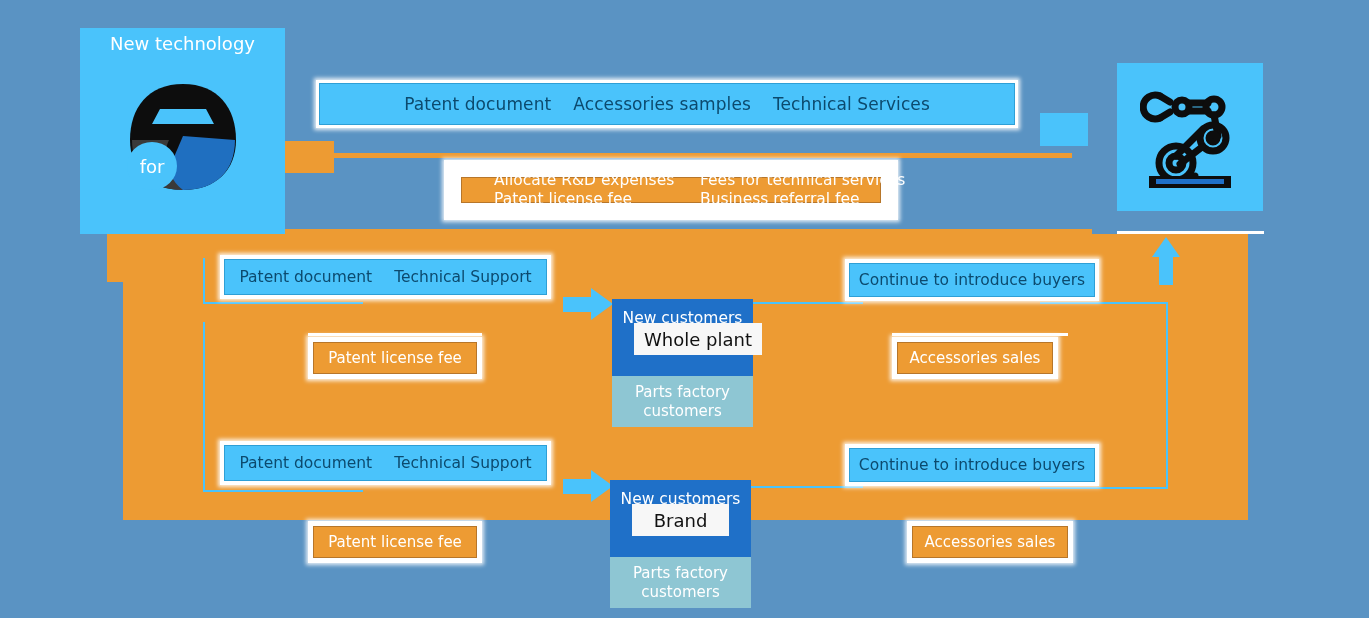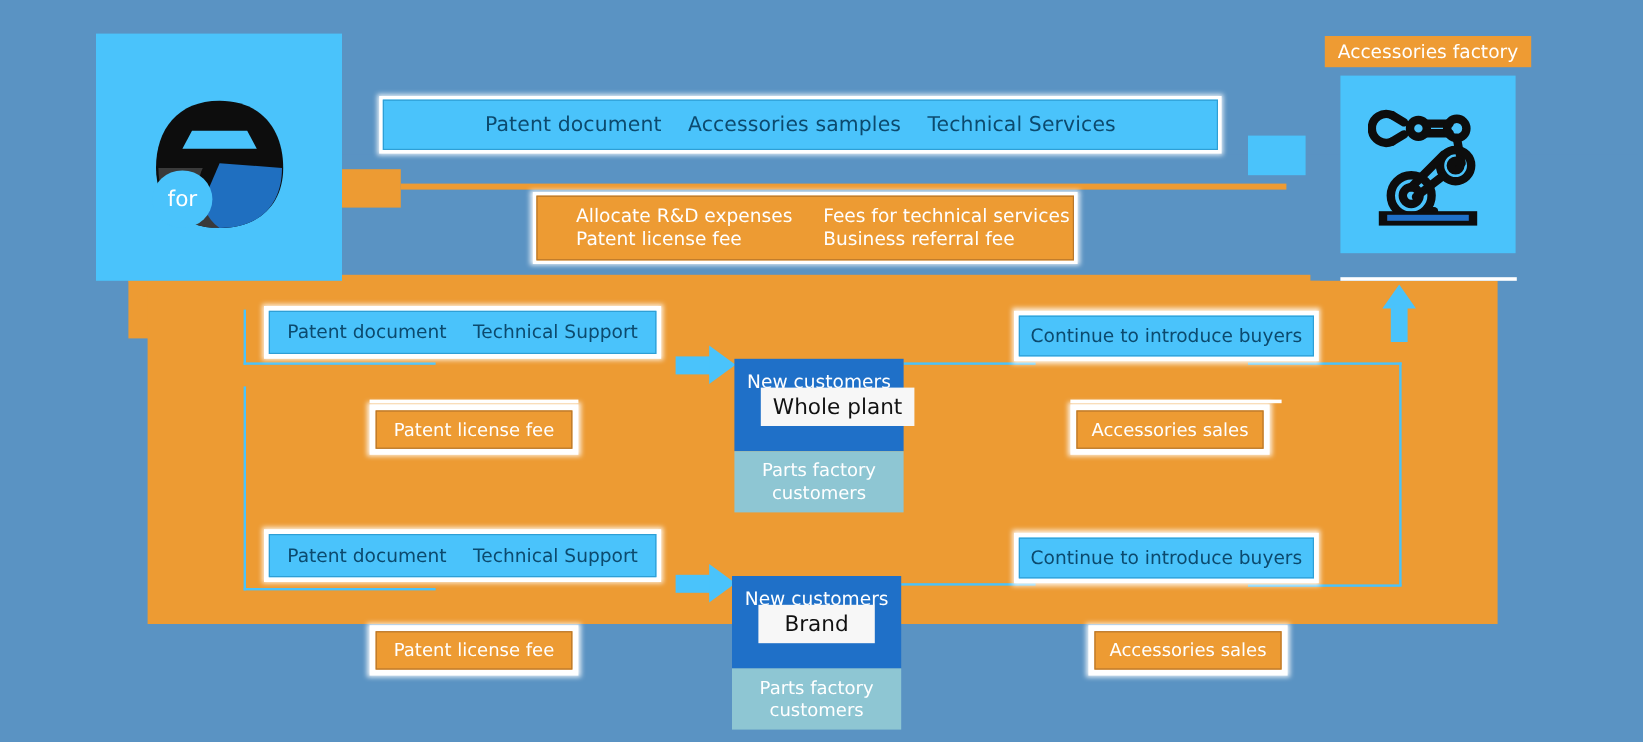--- a/index.html
+++ b/index.html
@@ -100,21 +100,21 @@
     width: 100%; height: 100%;
     box-sizing: border-box;
   }
 
   
   .box-top-banner { left: 316px; top: 80px; width: 702px; height: 48px; padding: 3px; box-sizing: border-box; }
   .box-top-banner .inner-blue { font-size: 17px; letter-spacing: .1px; gap: 22px; }
   .box-top-banner .inner-blue span { white-space: nowrap; }
 
   
-  .box-fee-banner { left: 444px; top: 160px; width: 454px; height: 60px; padding: 3px; box-sizing: border-box; }
+  .box-fee-banner { left: 444px; top: 160px; width: 454px; height: 60px; padding: 17px; box-sizing: border-box; }
   .box-fee-banner .inner-orange { font-size: 15.5px; flex-direction: column; align-items: flex-start; padding-left: 32px; }
   .fee-row { display: flex; gap: 10px; line-height: 1.25; }
   .fee-col-a { width: 196px; }
   .fee-col-b { width: 220px; }
 
   
   .box-pdts { width: 331px; height: 44px; padding: 4px; box-sizing: border-box; }
   .box-pdts .inner-blue { font-size: 15.5px; gap: 22px; }
   .box-pdts-1 { left: 220px; top: 255px; }
   .box-pdts-2 { left: 220px; top: 441px; }
@@ -218,32 +218,32 @@
 
   <div class="abs tech-underbar"></div>
 
   <div class="abs band-blue"></div>
 
   <div class="abs orange-tail"></div>
   <div class="abs orange-line"></div>
   <div class="abs blue-tab-right"></div>
 
   <div class="abs panel-tech"></div>
+  <div class="abs panel-tech-label">New technology</div>
   <div class="abs tech-icon-wrap">
     <svg width="122" height="118" viewBox="0 0 122 118">
       <path d="M61 6 C26 6 8 30 8 62 C8 92 28 112 61 112 C94 112 114 92 114 62 C114 30 96 6 61 6 Z" fill="#0d0d0d"></path>
       <path d="M30 46 L92 46 L84 31 L38 31 Z" fill="#4ac3fb"></path>
       <path d="M61 58 L113 62 C113 92 95 112 61 112 C53 112 46 110 40 107 Z" fill="#1f6fc0"></path>
       <path d="M10 62 C10 92 28 112 61 112 C50 104 44 90 44 74 C44 70 45 66 47 62 Z" fill="#3a3a3a"></path>
     </svg>
   </div>
   <div class="abs tech-for-badge">for</div>
 
   <div class="abs wline wline-3"></div>
-  <div class="abs factory-label">Accessories factory</div>
   <div class="abs panel-factory"></div>
   <div class="abs factory-icon-wrap">
     <svg width="100" height="112" viewBox="0 0 100 112">
       <g fill="none" stroke="#0d0d0d" stroke-width="7" stroke-linecap="round" stroke-linejoin="round">
         <path d="M20 16 A12 12 0 1 0 20 38"></path>
         <path d="M20 16 L30 22 M20 38 L30 32"></path>
         <circle cx="42" cy="27" r="7"></circle>
         <path d="M49 23 L68 23 M49 31 L68 31"></path>
         <circle cx="74" cy="27" r="8"></circle>
         <path d="M74 35 L78 56"></path>

